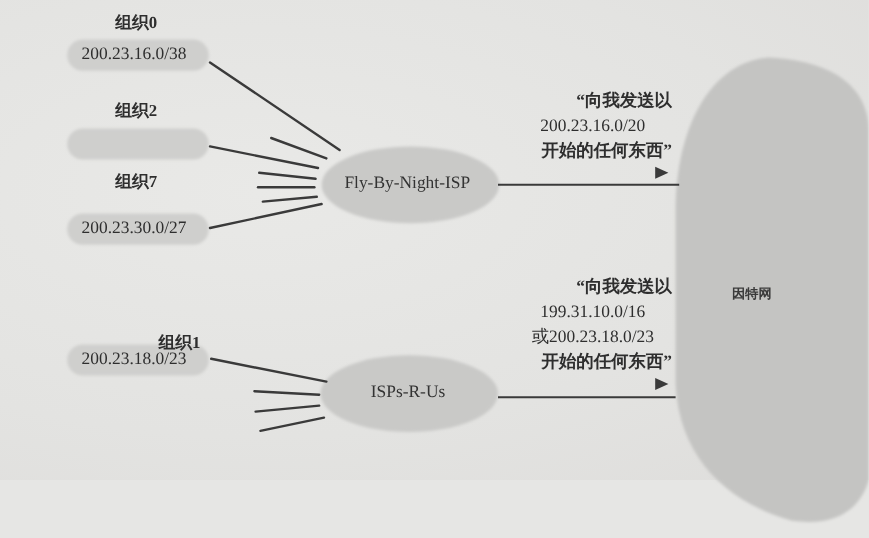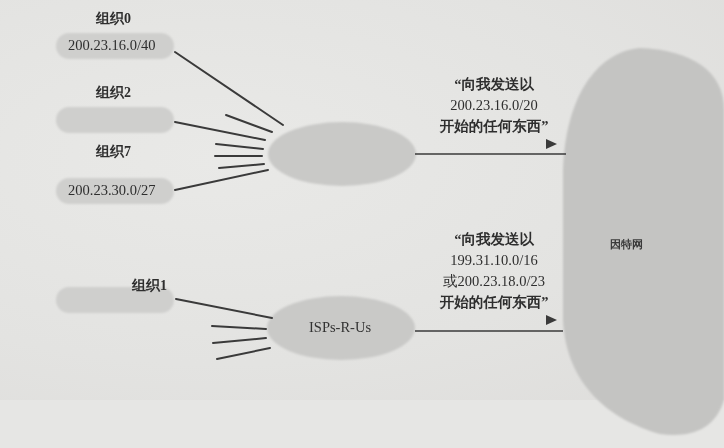--- a/index.html
+++ b/index.html
@@ -50,20 +50,21 @@
       position: absolute;
       text-align: center;
       font-family: "Liberation Serif", "DejaVu Serif", serif;
       font-size: 14.5px;
       line-height: 21px;
       color: #2e2e2e;
       white-space: nowrap;
     }
     .announce .cn {
       font-weight: bold;
+      text-align: right;
     }
     .internet-label {
       font-size: 11px;
       font-weight: bold;
       color: #3a3a3a;
     }
   </style>
 </head>
 <body>
 
@@ -120,29 +121,31 @@
       <line x1="428" y1="144" x2="548" y2="144" stroke="url(#arrowGrad)" stroke-width="3.5"></line>
       <polygon points="546,139 557,144 546,149" fill="#3a3a3a"></polygon>
     </g>
     <g>
       <line x1="428" y1="320" x2="548" y2="320" stroke="url(#arrowGrad)" stroke-width="3.5"></line>
       <polygon points="546,315 557,320 546,325" fill="#3a3a3a"></polygon>
     </g>
   </svg>
 
   <div class="label org-name" style="left:96px; top:10px;">组织0</div>
-  <div class="label org-prefix" style="left:68px; top:37px;">200.23.16.0/40</div>
+  <div class="label org-prefix" style="left:68px; top:37px;">200.23.16.0/38</div>
 
   <div class="label org-name" style="left:96px; top:84px;">组织2</div>
 
   <div class="label org-name" style="left:96px; top:143px;">组织7</div>
   <div class="label org-prefix" style="left:68px; top:182px;">200.23.30.0/27</div>
 
   <div class="label org-name" style="left:96px; top:277px;margin-left:36px;">组织1</div>
+  <div class="label org-prefix" style="left:68px; top:291px;">200.23.18.0/23</div>
 
+  <div class="label isp-name" style="left:287px; top:145px;">Fly-By-Night-ISP</div>
   <div class="label isp-name" style="left:309px; top:319px;">ISPs-R-Us</div>
 
   <div class="announce" style="left:428px; top:74px; width:132px;">
     <div class="cn">“向我发送以</div>
     <div>200.23.16.0/20</div>
     <div class="cn">开始的任何东西”</div>
   </div>
 
   <div class="announce" style="left:428px; top:229px; width:132px;">
     <div class="cn">“向我发送以</div>

